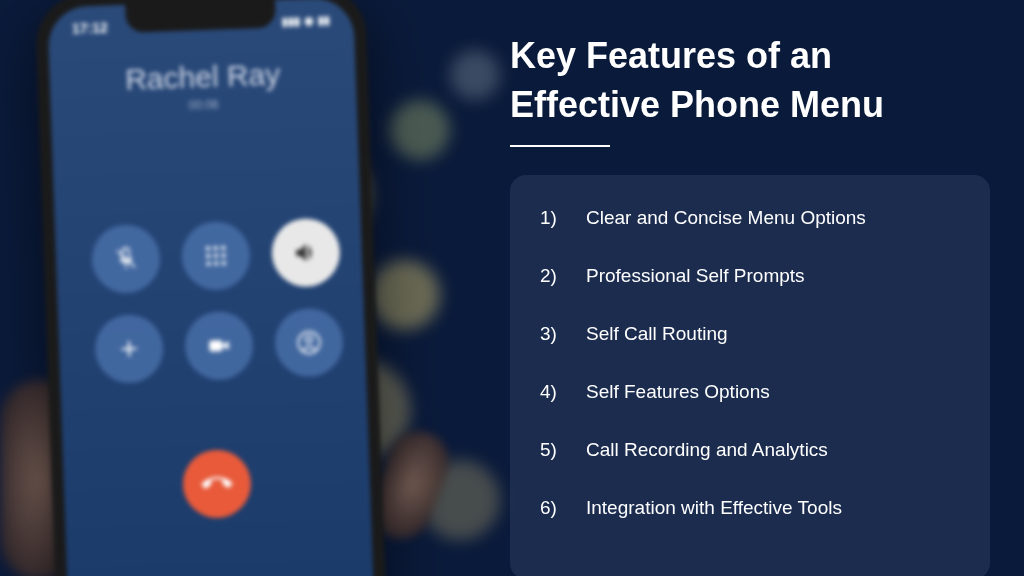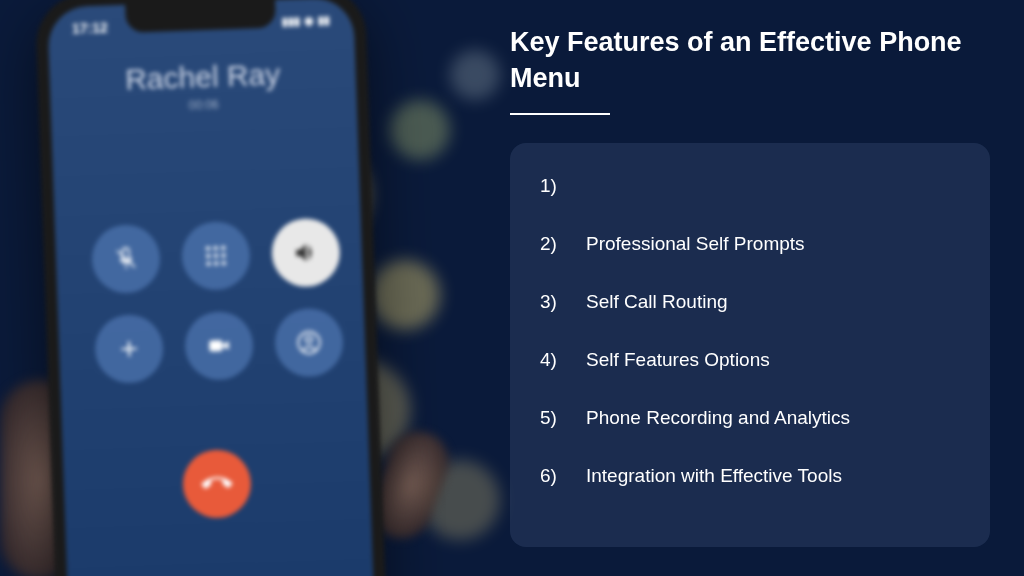--- a/index.html
+++ b/index.html
@@ -163,23 +163,24 @@
     
     .content {
       position: absolute;
       left: 510px;
       top: 24px;
       width: 480px;
     }
     
     .title {
       color: #fff;
-      font-size: 27px;
+      font-size: 36px;
       font-weight: 700;
       line-height: 1.35;
+      margin-top: 8px;
     }
     
     .underline {
       width: 100px;
       height: 2px;
       background: #fff;
       margin-top: 16px;
     }
     
     .feature-card {
@@ -289,36 +290,37 @@
 </div>
 
 <div class="content">
   <h1 class="title">Key Features of an Effective Phone Menu</h1>
   <div class="underline"></div>
 
   <div class="feature-card">
     <ol class="feature-list">
       <li class="feature-item">
         <span class="feature-num">1)</span>
+        <span>Clear and Concise Menu Options</span>
       </li>
       <li class="feature-item">
         <span class="feature-num">2)</span>
         <span>Professional Self Prompts</span>
       </li>
       <li class="feature-item">
         <span class="feature-num">3)</span>
         <span>Self Call Routing</span>
       </li>
       <li class="feature-item">
         <span class="feature-num">4)</span>
         <span>Self Features Options</span>
       </li>
       <li class="feature-item">
         <span class="feature-num">5)</span>
-        <span>Phone Recording and Analytics</span>
+        <span>Call Recording and Analytics</span>
       </li>
       <li class="feature-item">
         <span class="feature-num">6)</span>
         <span>Integration with Effective Tools</span>
       </li>
     </ol>
   </div>
 </div>
 
 </body></html>

